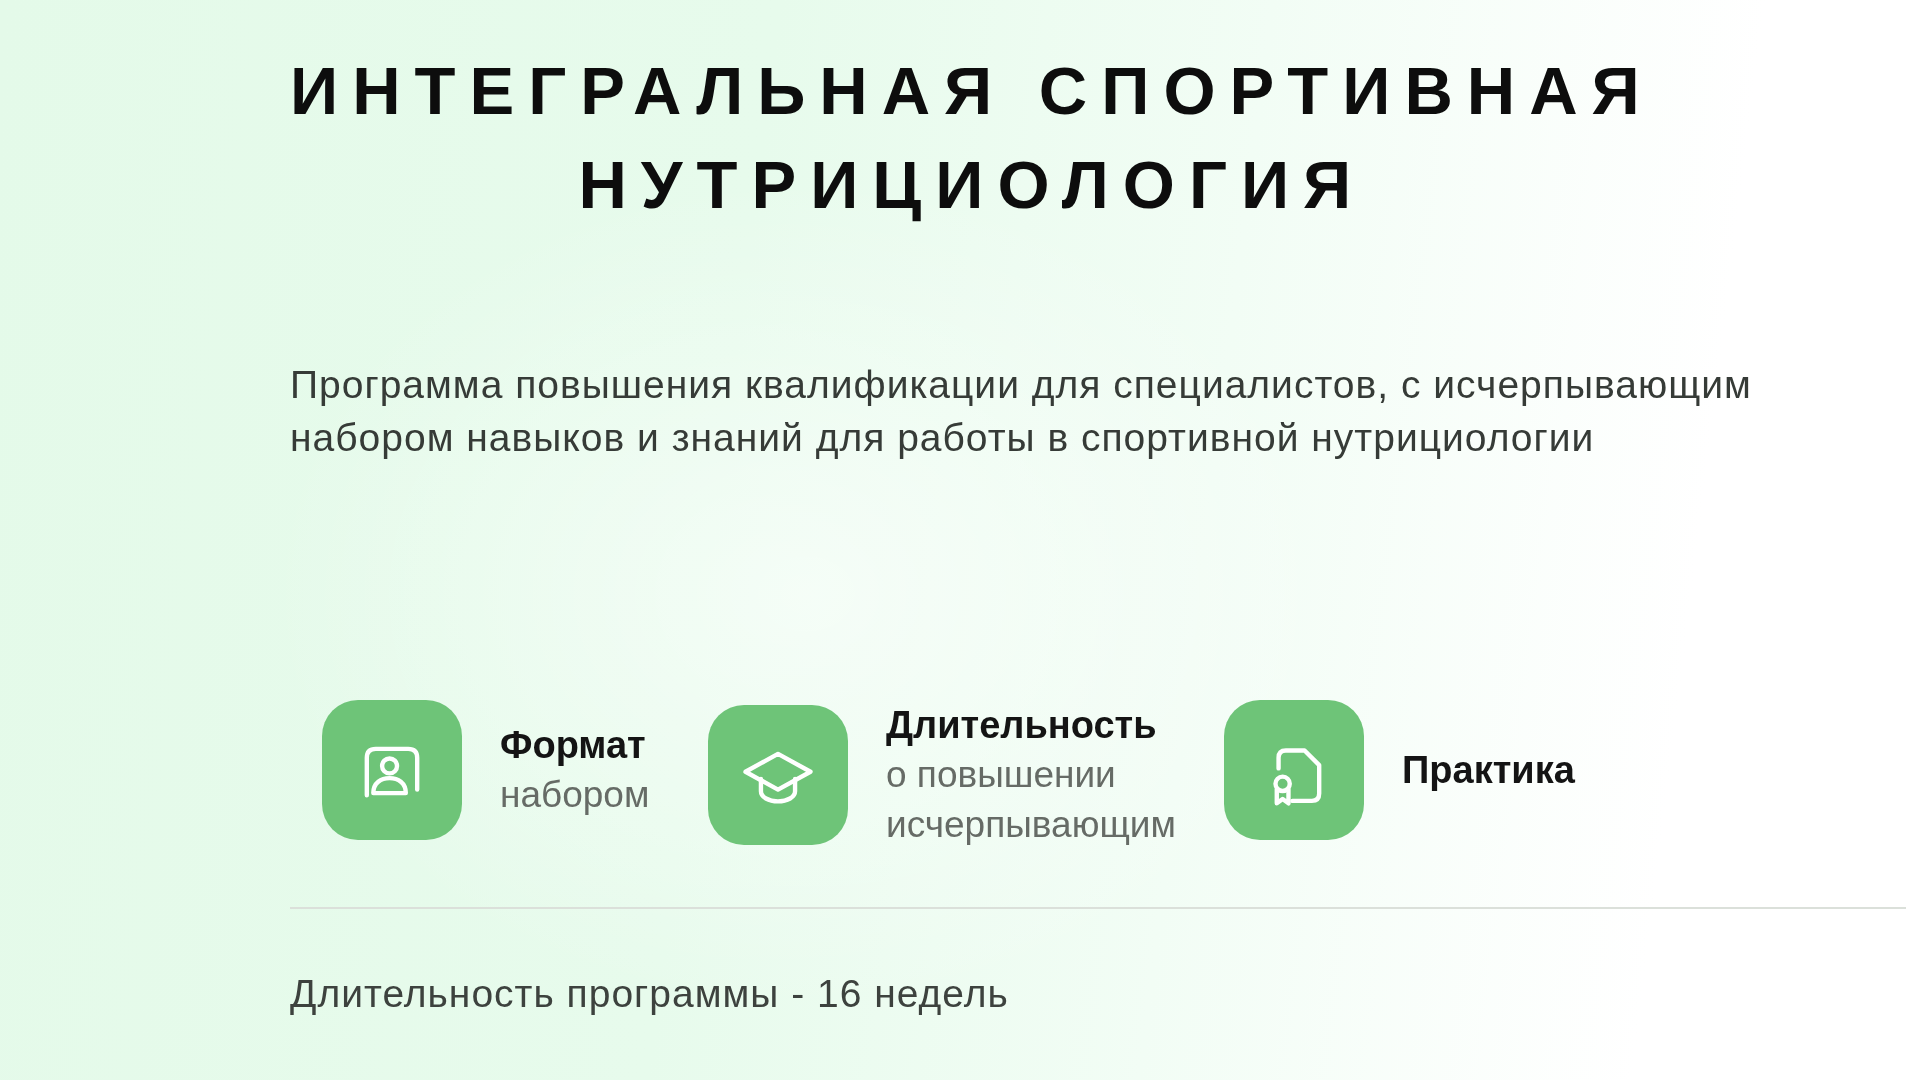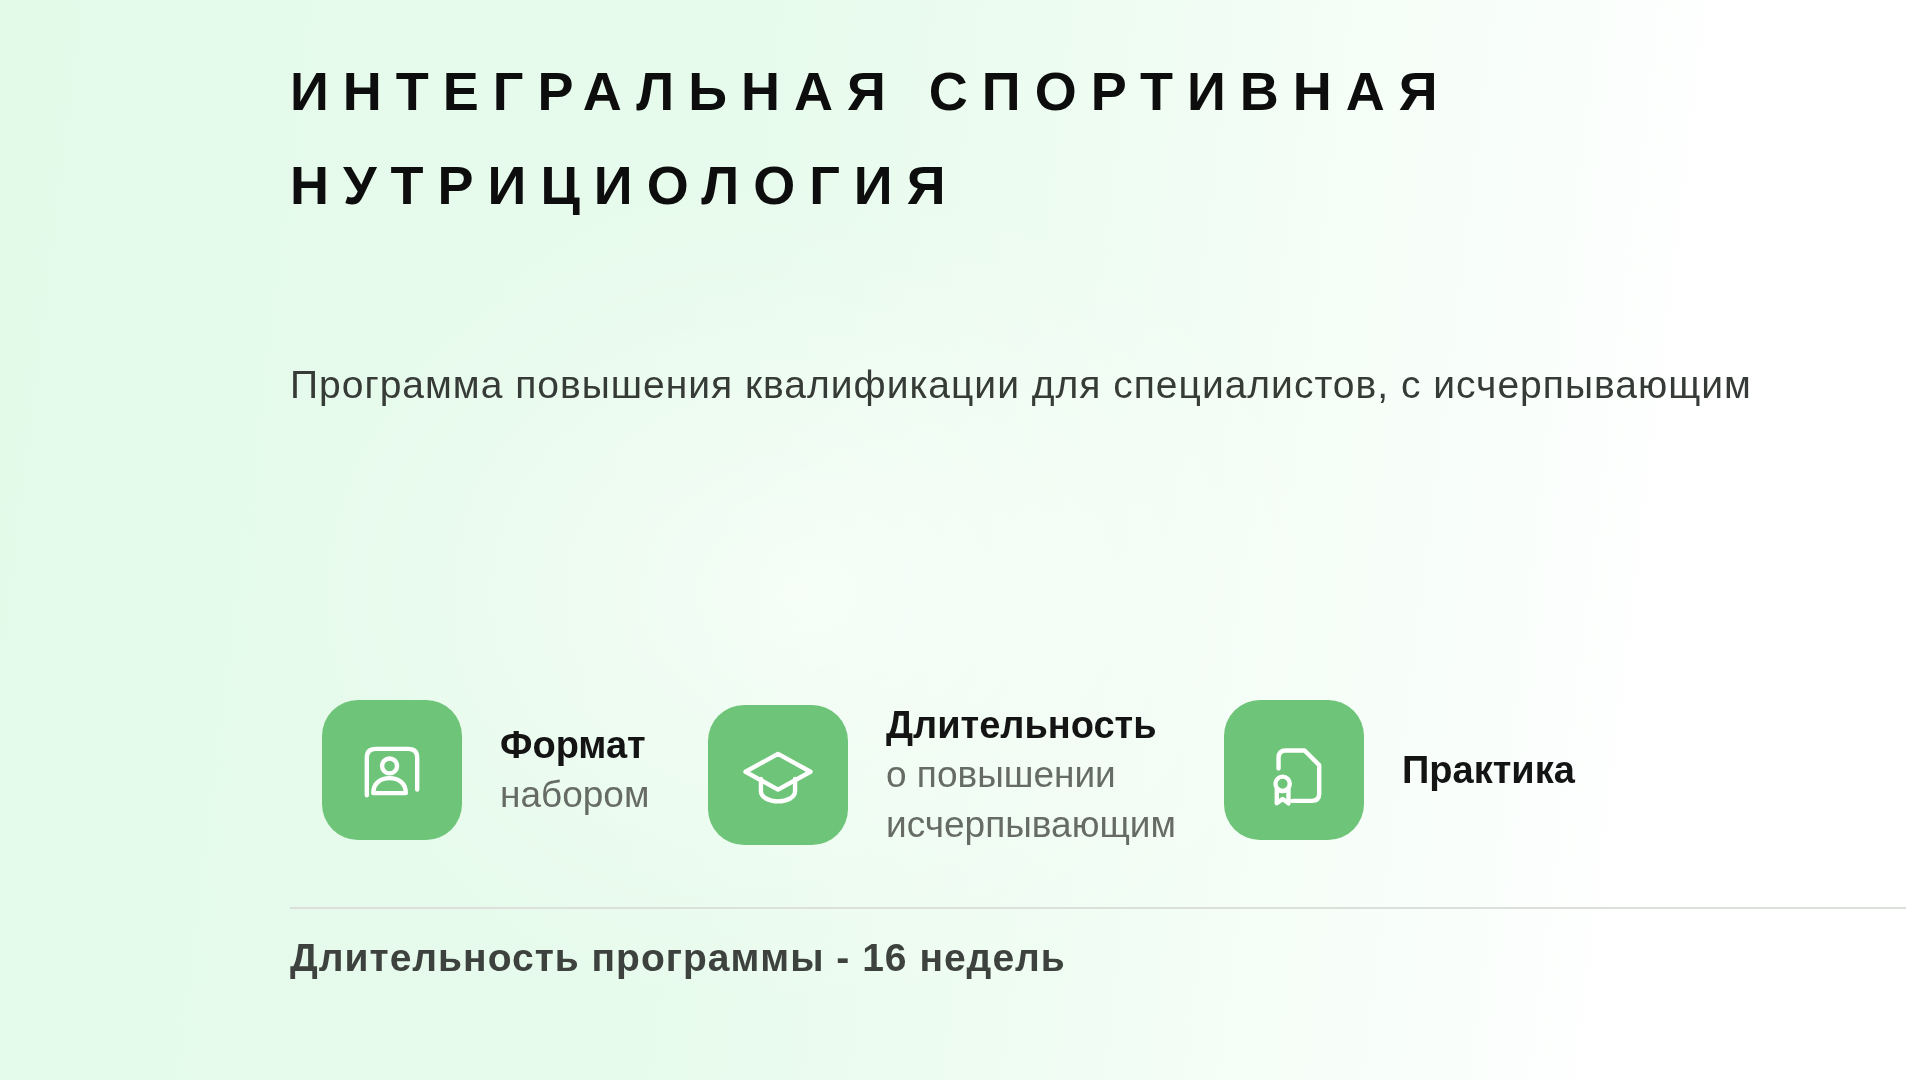--- a/index.html
+++ b/index.html
@@ -11,25 +11,26 @@
       radial-gradient(900px 700px at 42% 55%, rgba(255,255,255,0.55), rgba(255,255,255,0) 60%),
       linear-gradient(97deg, #e4fae9 0%, #e7fbec 38%, #f2fdf5 62%, #ffffff 86%, #ffffff 100%);
   }
   .hero { position: absolute; inset: 0; }
 
   .heading {
     position: absolute;
     left: 290px;
     top: 44px;
     color: #0d0d0d;
-    font-size: 54px;
+    font-size: 67px;
     font-weight: 700;
     line-height: 94px;
     letter-spacing: 14px;
     white-space: nowrap;
+    text-align: center;
   }
   .heading span { display: block; }
 
   .description {
     position: absolute;
     left: 290px;
     top: 328px;
     color: #363b37;
     font-size: 39px;
     font-weight: 400;
@@ -89,40 +90,41 @@
     left: 290px;
     top: 907px;
     width: 1616px;
     height: 2px;
     background: #dbe0da;
   }
 
   .duration {
     position: absolute;
     left: 290px;
-    top: 936px;
+    top: 972px;
     color: #3d423e;
     font-size: 39px;
-    font-weight: 700;
+    font-weight: 400;
     letter-spacing: 1px;
     white-space: nowrap;
   }
 </style>
 </head>
 <body>
 
 <div class="hero">
 
   <h1 class="heading">
     <span>ИНТЕГРАЛЬНАЯ СПОРТИВНАЯ</span>
     <span>НУТРИЦИОЛОГИЯ</span>
   </h1>
 
   <p class="description">
     <span>Программа повышения квалификации для специалистов, с исчерпывающим</span>
+    <span>набором навыков и знаний для работы в спортивной нутрициологии</span>
   </p>
 
   <div class="features">
 
     <div class="feature feature-1">
       <div class="icon-tile">
         <svg width="78" height="78" viewBox="0 0 48 48" fill="none" stroke="#ffffff" stroke-width="2.7" stroke-linecap="round" stroke-linejoin="round">
           <path d="M8.5 39.5 V16.5 q0 -5.5 5.5 -5.5 h20 q5.5 0 5.5 5.5 v19.5"></path>
           <circle cx="22.5" cy="21.5" r="4.6"></circle>
           <path d="M12.5 38.2 c0 -6.4 4.8 -9.2 10 -9.2 s10 2.8 10 9.2 z"></path>

